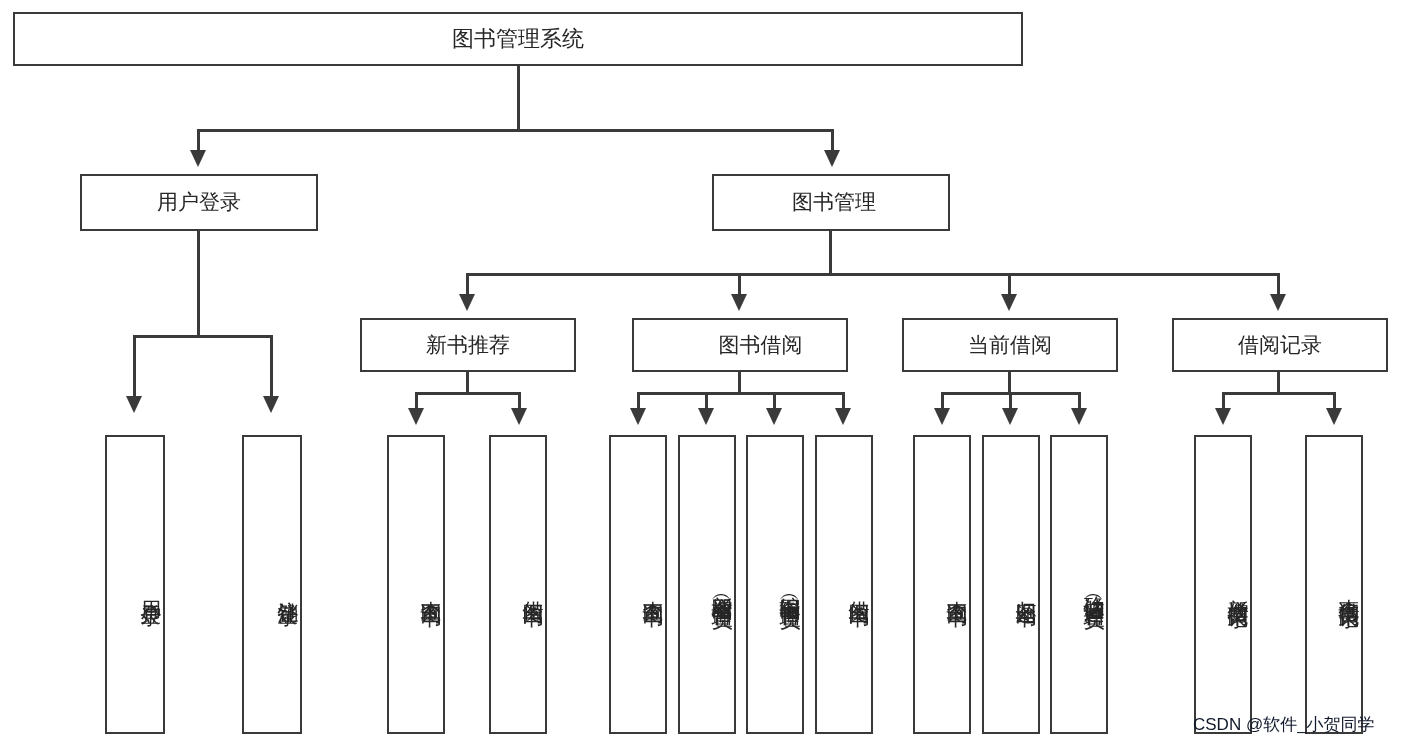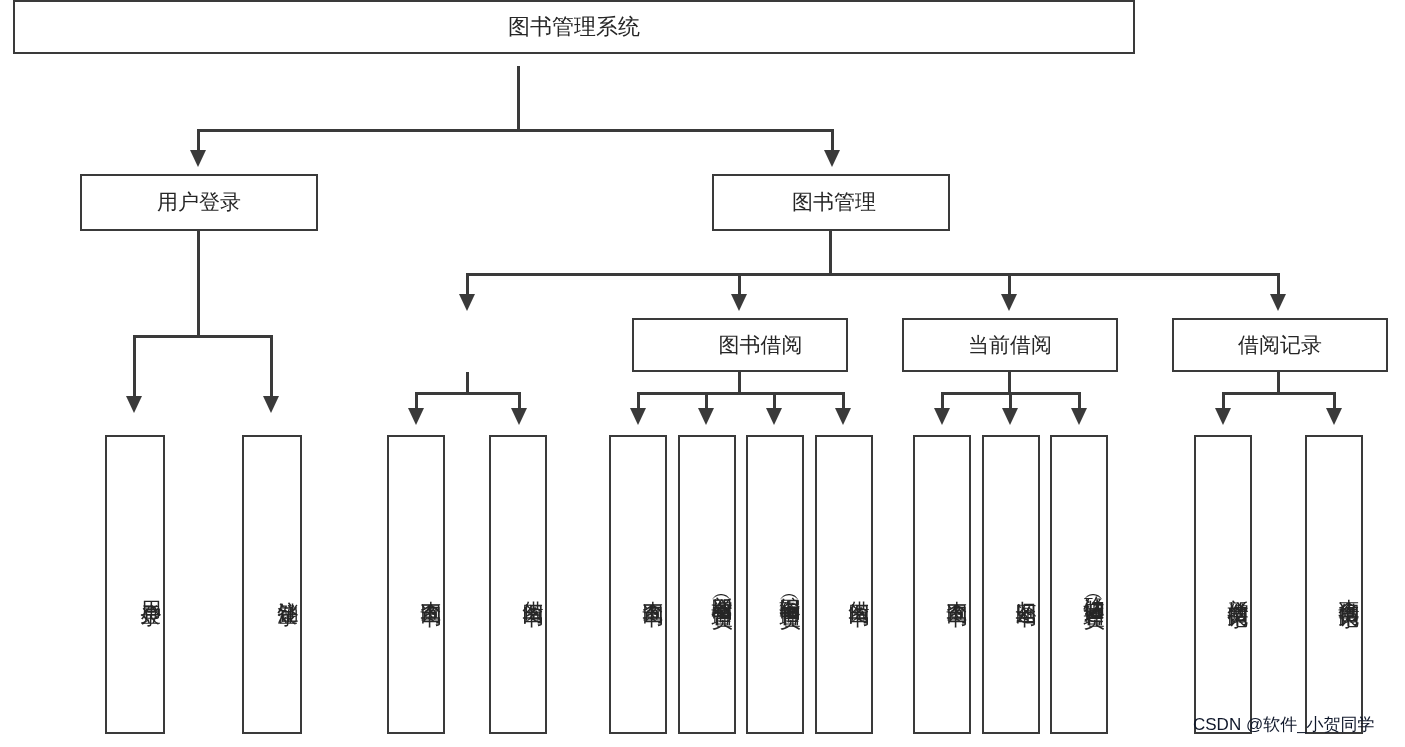--- a/index.html
+++ b/index.html
@@ -72,21 +72,21 @@
     font-size: 17px;
     white-space: nowrap;
     pointer-events: none;
   }
 </style>
 </head>
 <body>
 
 <div id="canvas">
 
-  <div class="node root" style="left:13px; top:0; width:1122px; height:54px;">图书管理系统</div>
+  <div class="node root" style="left:13px; top:12px; width:1010px; height:54px;">图书管理系统</div>
 
   <div class="ln vline" style="left:517px; top:66px; width:3px; height:65px;"></div>
 
   <div class="ln hline" style="left:197px; top:129px; width:637px; height:3px;"></div>
 
   <div class="ln vline" style="left:197px; top:129px; width:3px; height:25px;"></div>
   <div class="arrow" style="left:190px; top:150px;"></div>
   <div class="ln vline" style="left:831px; top:129px; width:3px; height:25px;"></div>
   <div class="arrow" style="left:824px; top:150px;"></div>
 
@@ -104,20 +104,21 @@
   <div class="ln hline" style="left:466px; top:273px; width:814px; height:3px;"></div>
   <div class="ln vline" style="left:466px; top:273px; width:3px; height:25px;"></div>
   <div class="arrow" style="left:459px; top:294px;"></div>
   <div class="ln vline" style="left:738px; top:273px; width:3px; height:25px;"></div>
   <div class="arrow" style="left:731px; top:294px;"></div>
   <div class="ln vline" style="left:1008px; top:273px; width:3px; height:25px;"></div>
   <div class="arrow" style="left:1001px; top:294px;"></div>
   <div class="ln vline" style="left:1277px; top:273px; width:3px; height:25px;"></div>
   <div class="arrow" style="left:1270px; top:294px;"></div>
 
+  <div class="node horizontal" style="left:360px; top:318px; width:216px; height:54px;">新书推荐</div>
   <div class="node horizontal" style="left:632px; top:318px; width:216px; height:54px;padding-left:41px;">图书借阅</div>
   <div class="node horizontal" style="left:1172px; top:318px; width:216px; height:54px;">借阅记录</div>
   <div class="node horizontal" style="left:902px; top:318px; width:216px; height:54px;">当前借阅</div>
 
   <div class="ln vline" style="left:466px; top:372px; width:3px; height:22px;"></div>
   <div class="ln hline" style="left:415px; top:392px; width:106px; height:3px;"></div>
   <div class="ln vline" style="left:415px; top:392px; width:3px; height:18px;"></div>
   <div class="arrow" style="left:408px; top:408px;"></div>
   <div class="ln vline" style="left:518px; top:392px; width:3px; height:18px;"></div>
   <div class="arrow" style="left:511px; top:408px;"></div>

